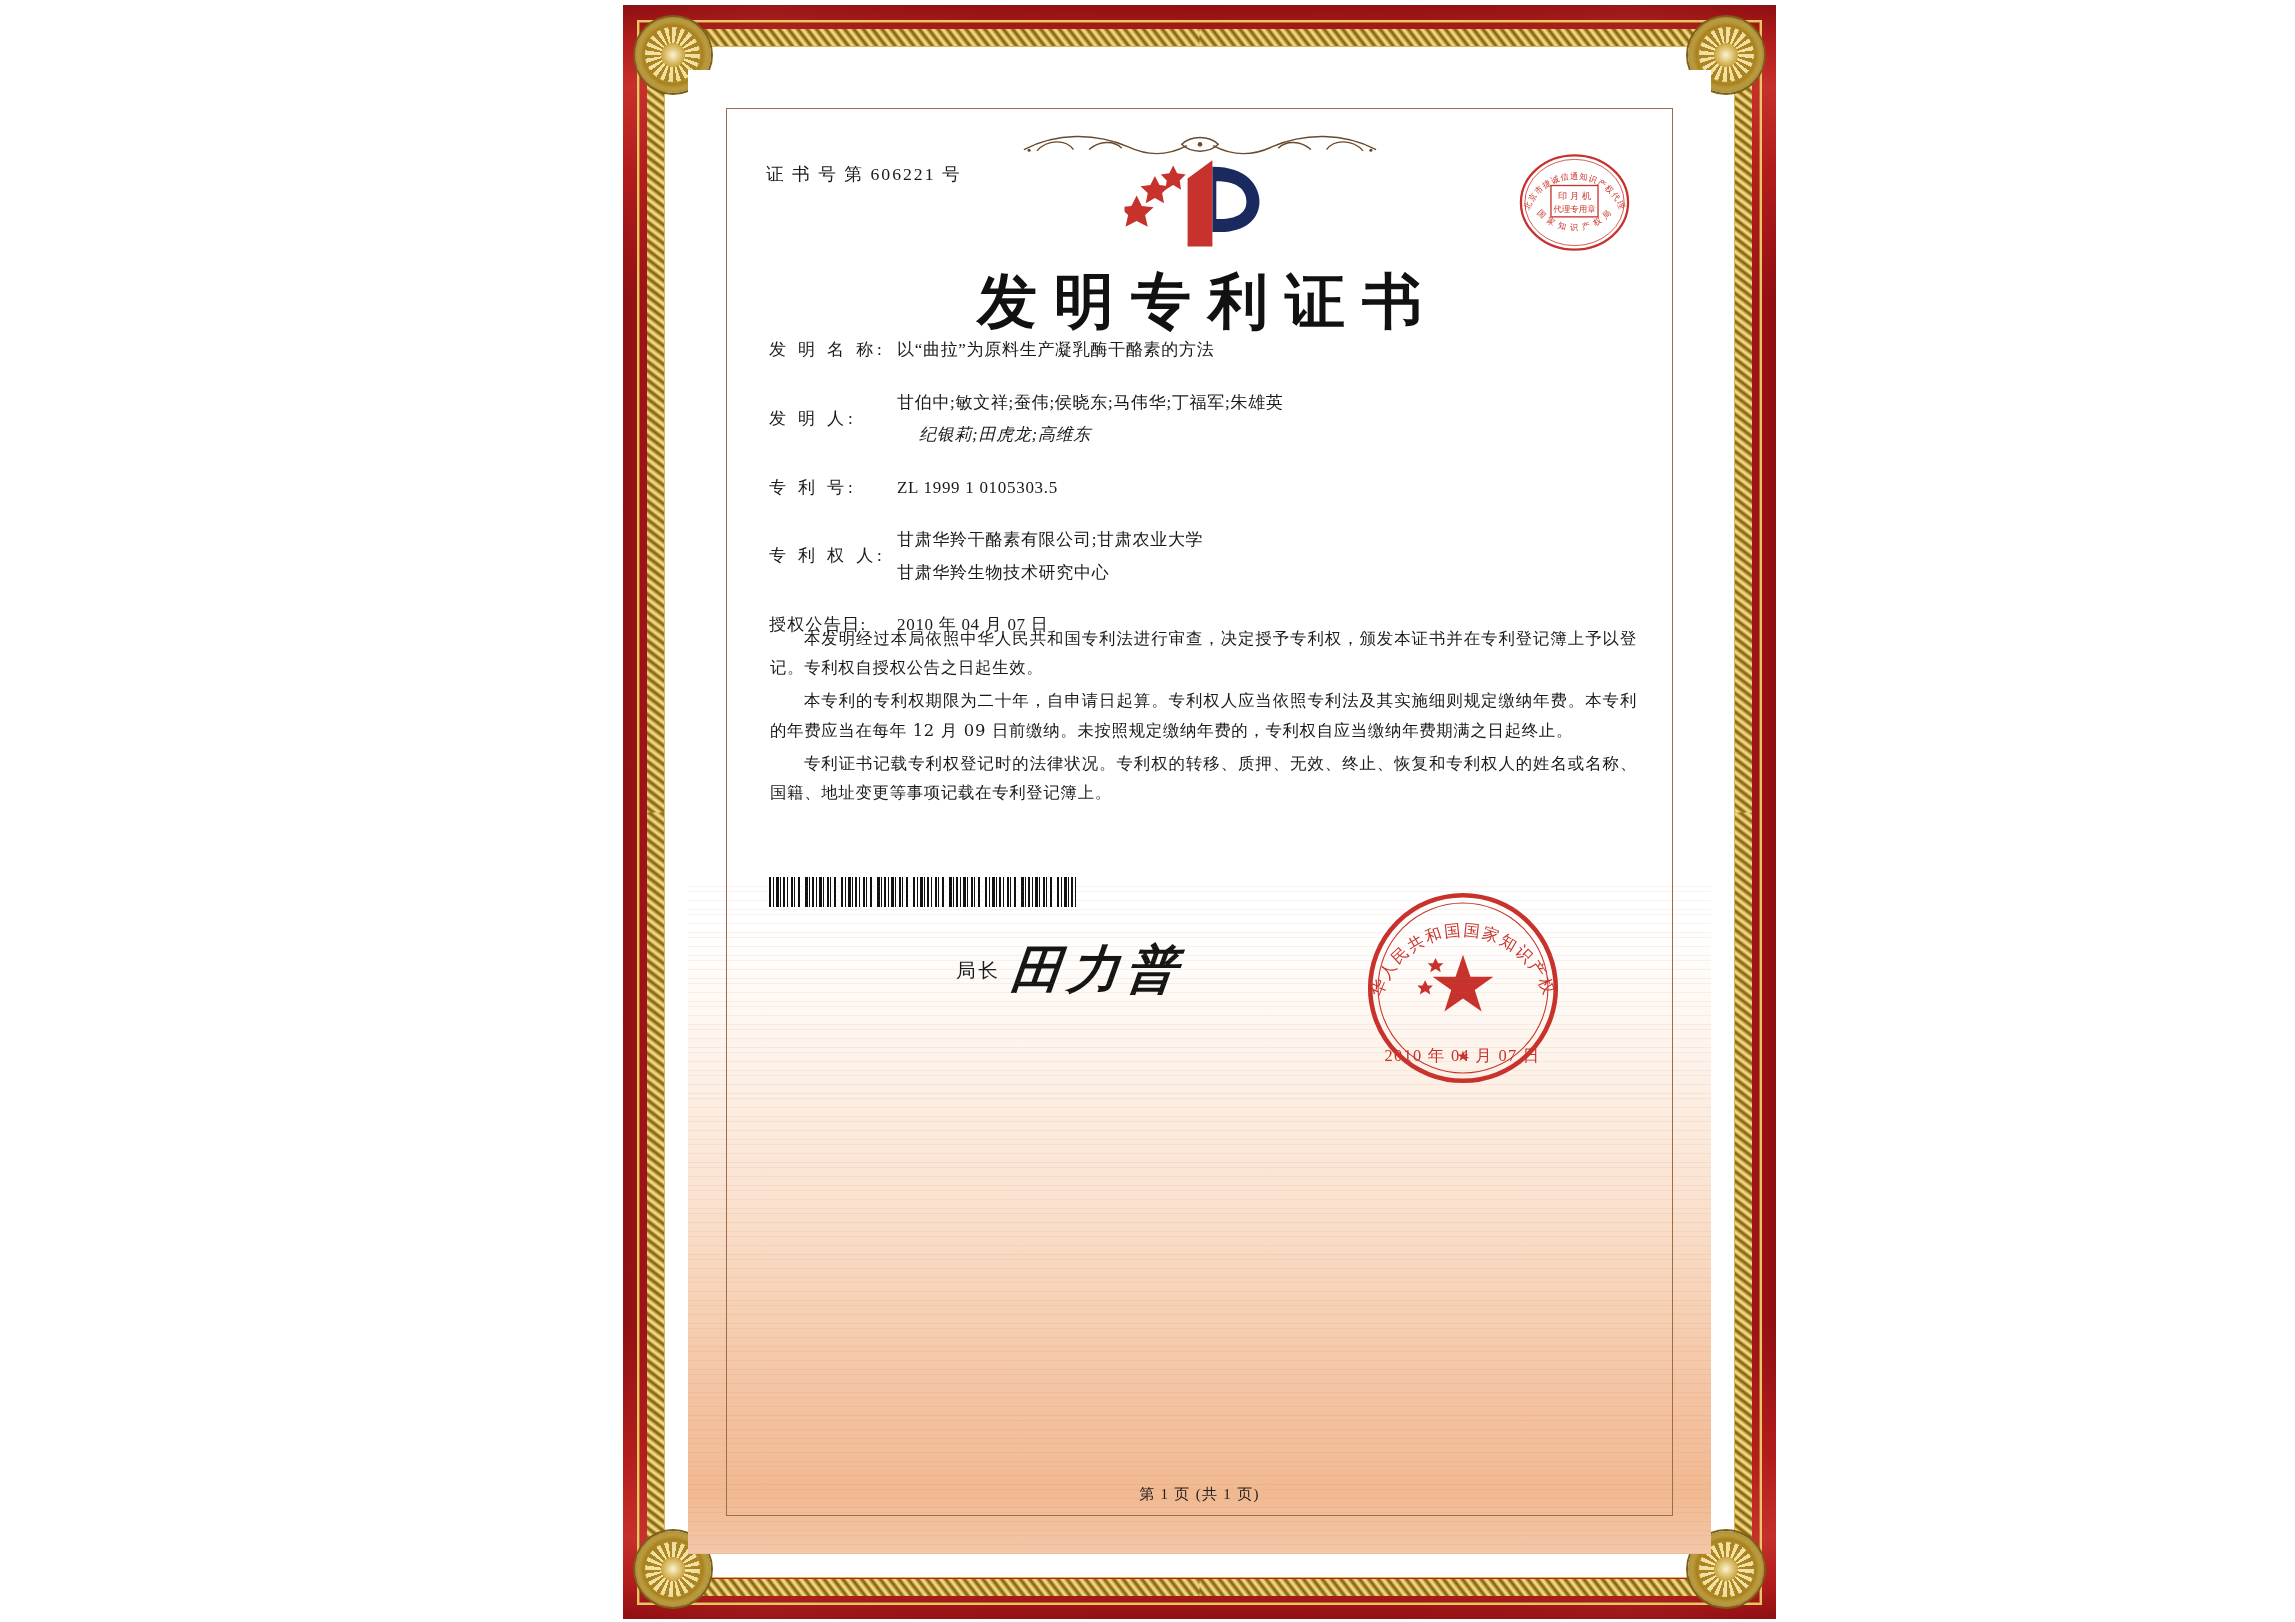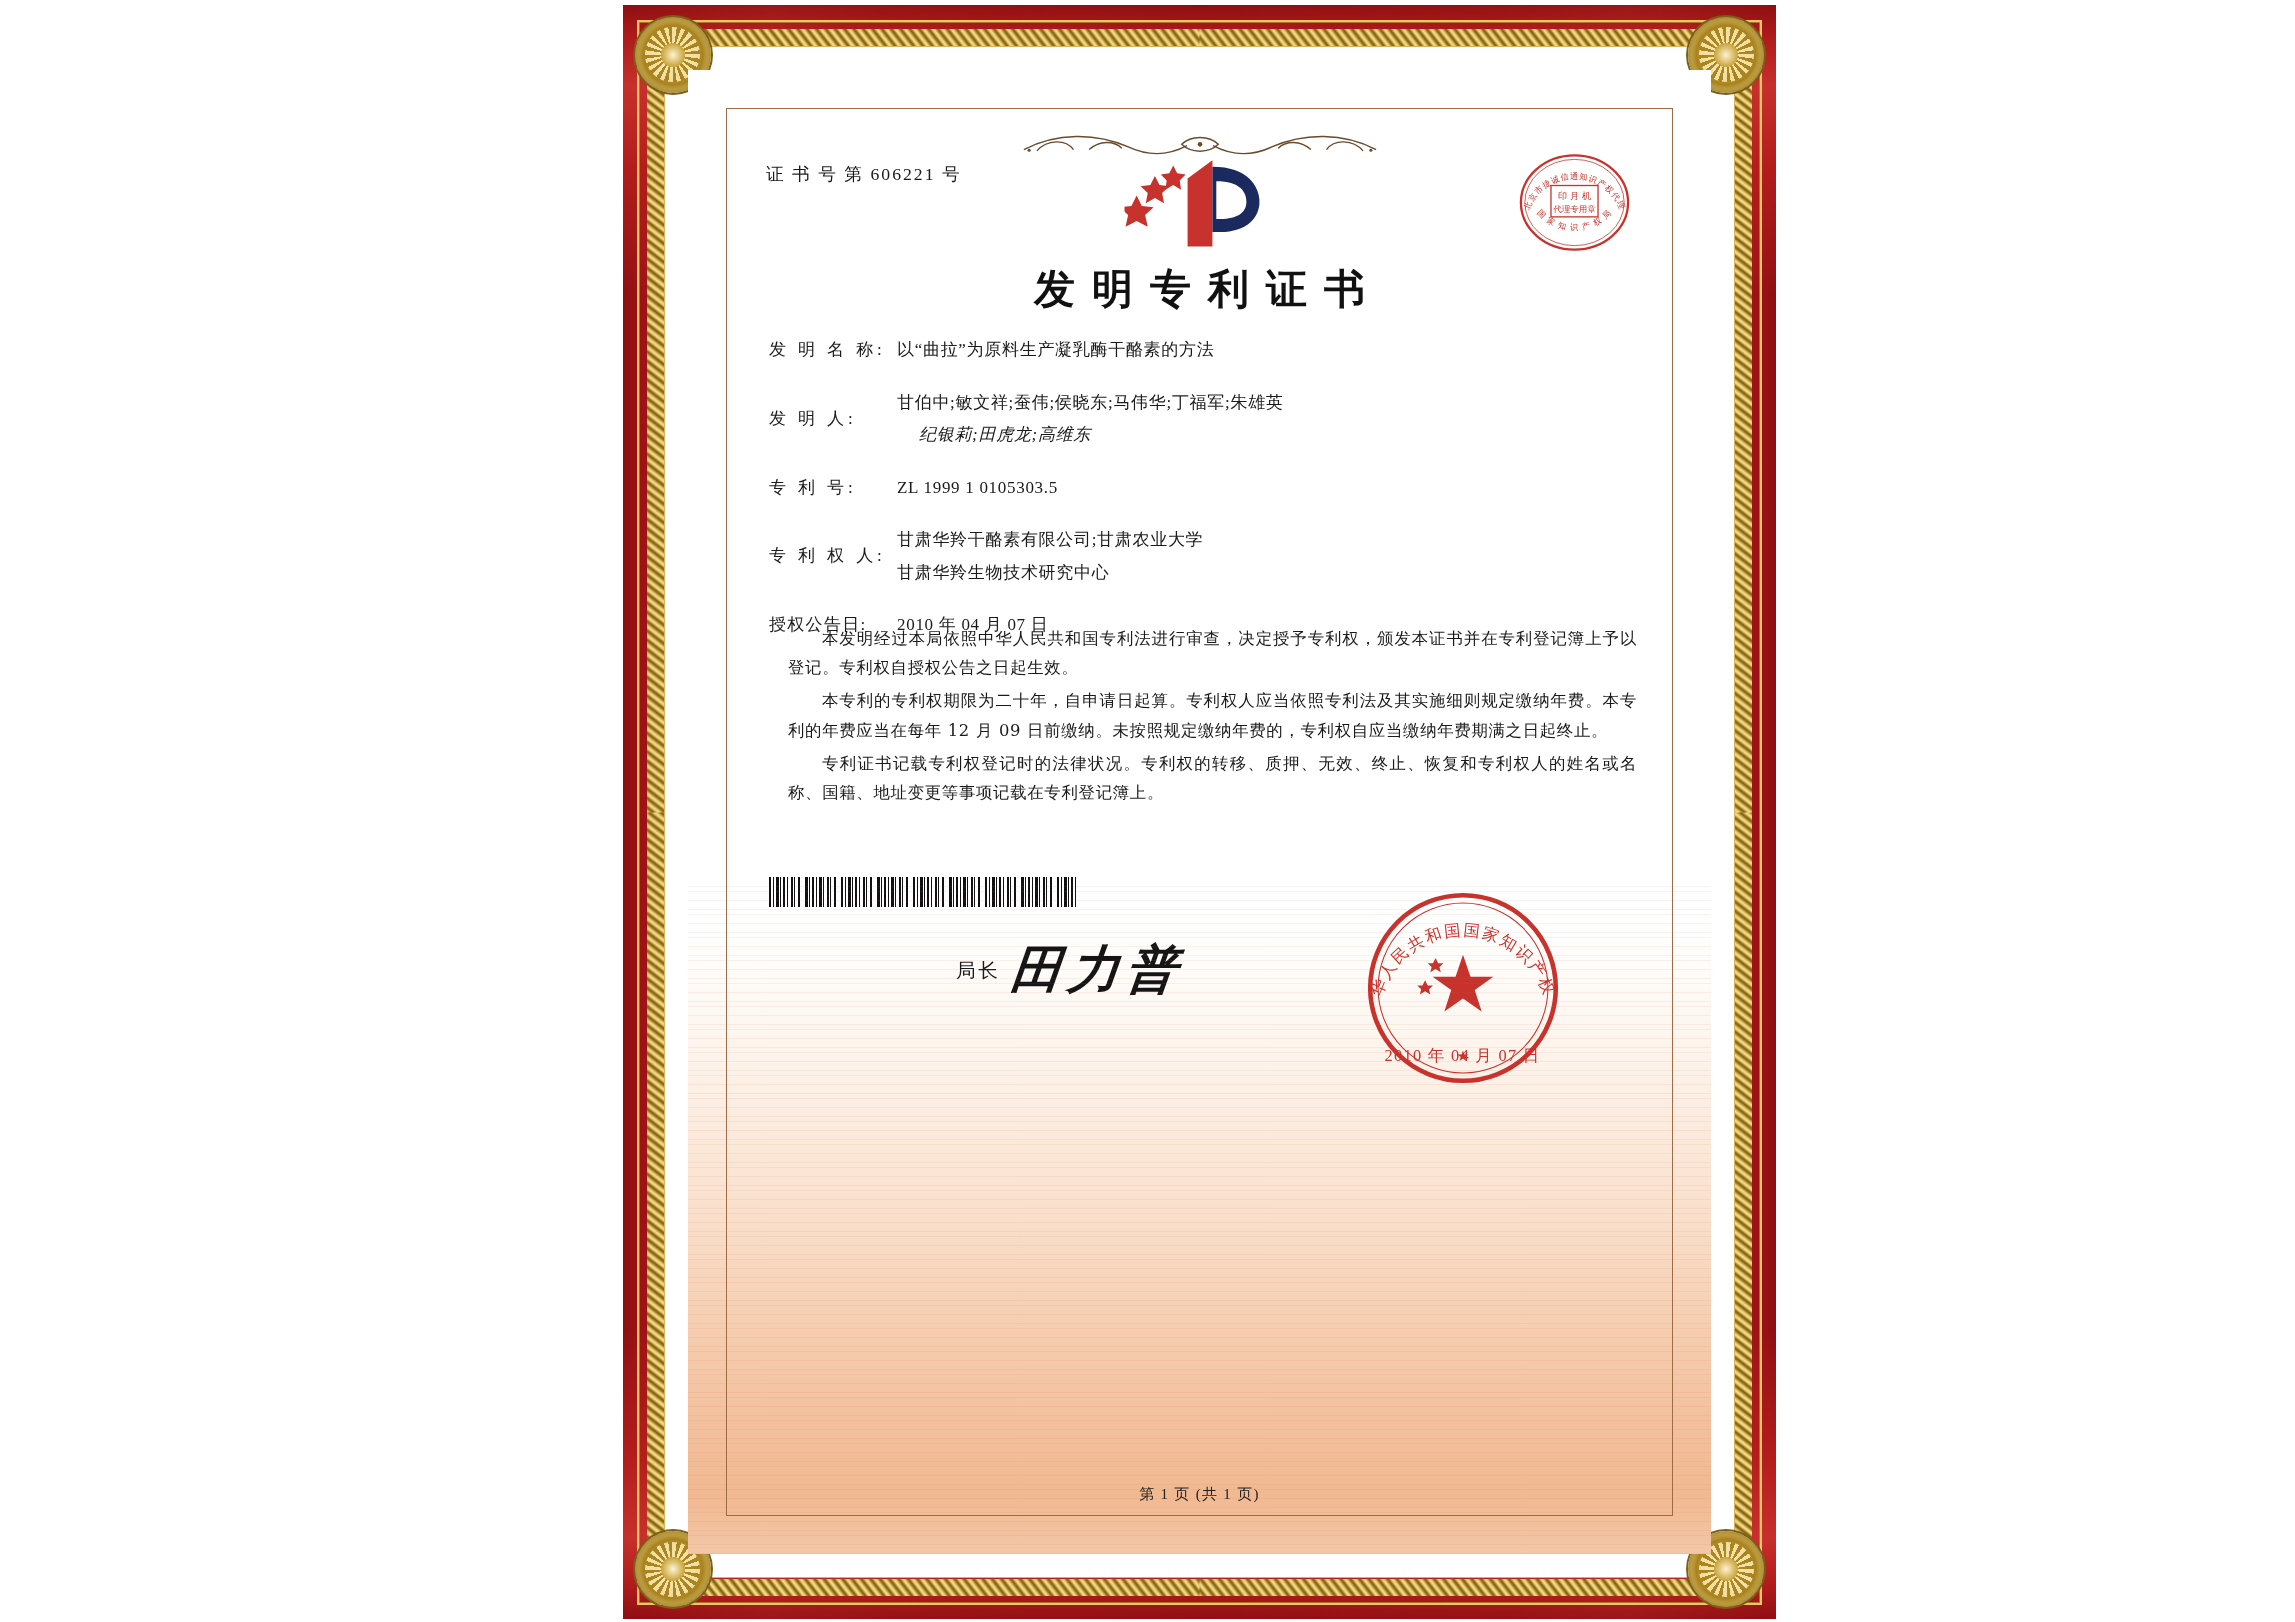--- a/index.html
+++ b/index.html
@@ -195,21 +195,21 @@
     width: 115px;
     height: 115px;
   }
 
   
   .title {
     position: absolute;
     left: 0; right: 0;
     top: 141px;
     text-align: center;
-    font-size: 41px;
+    font-size: 60px;
     font-weight: bold;
     letter-spacing: 17px;
     text-indent: 17px;
     color: #111;
     font-family: "DejaVu Serif", "Liberation Serif", serif;
   }
 
   
   .fields {
     position: absolute;
@@ -245,21 +245,20 @@
   
   .body-text {
     position: absolute;
     left: 30px;
     right: 22px;
     top: 503px;
     font-size: 16.4px;
     line-height: 1.78;
     letter-spacing: 0.7px;
     font-family: "DejaVu Serif", "Liberation Serif", serif;
-    margin-left: 18px;
   }
   .body-text p {
     margin: 0 0 3.9px 0;
     text-indent: 34px;
     text-align: justify;
   }
 
   
   .barcode {
     position: absolute;

